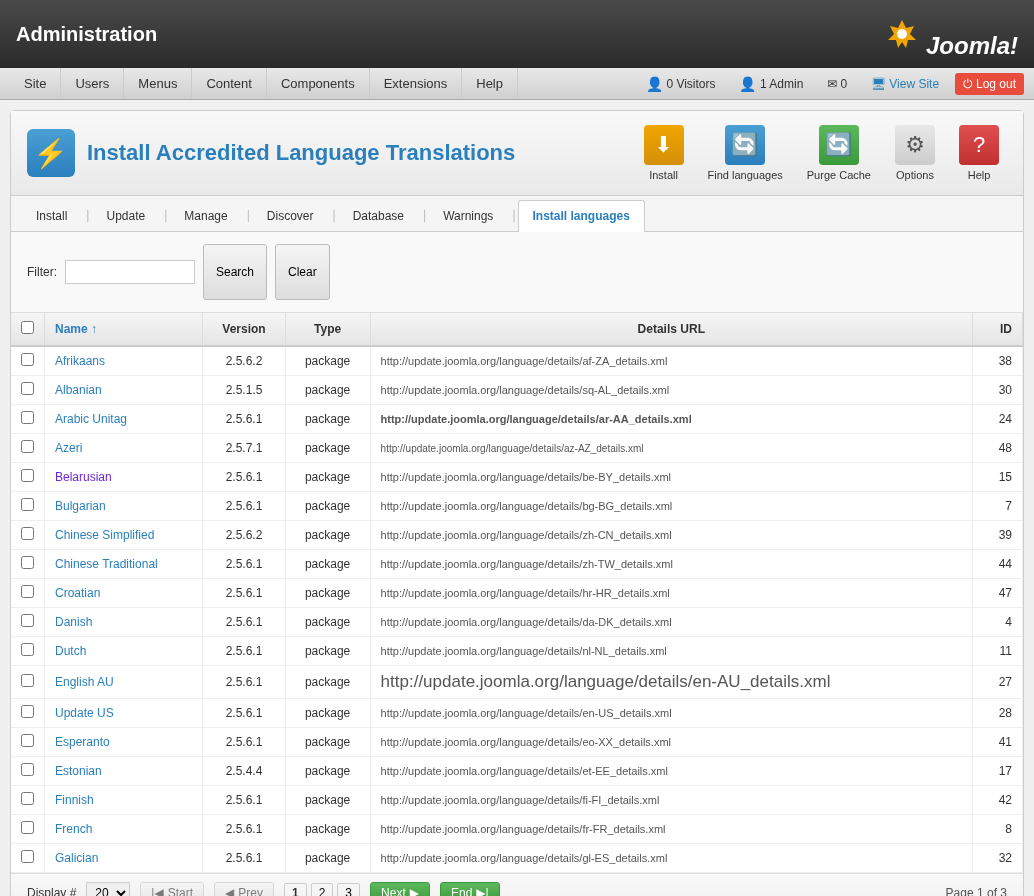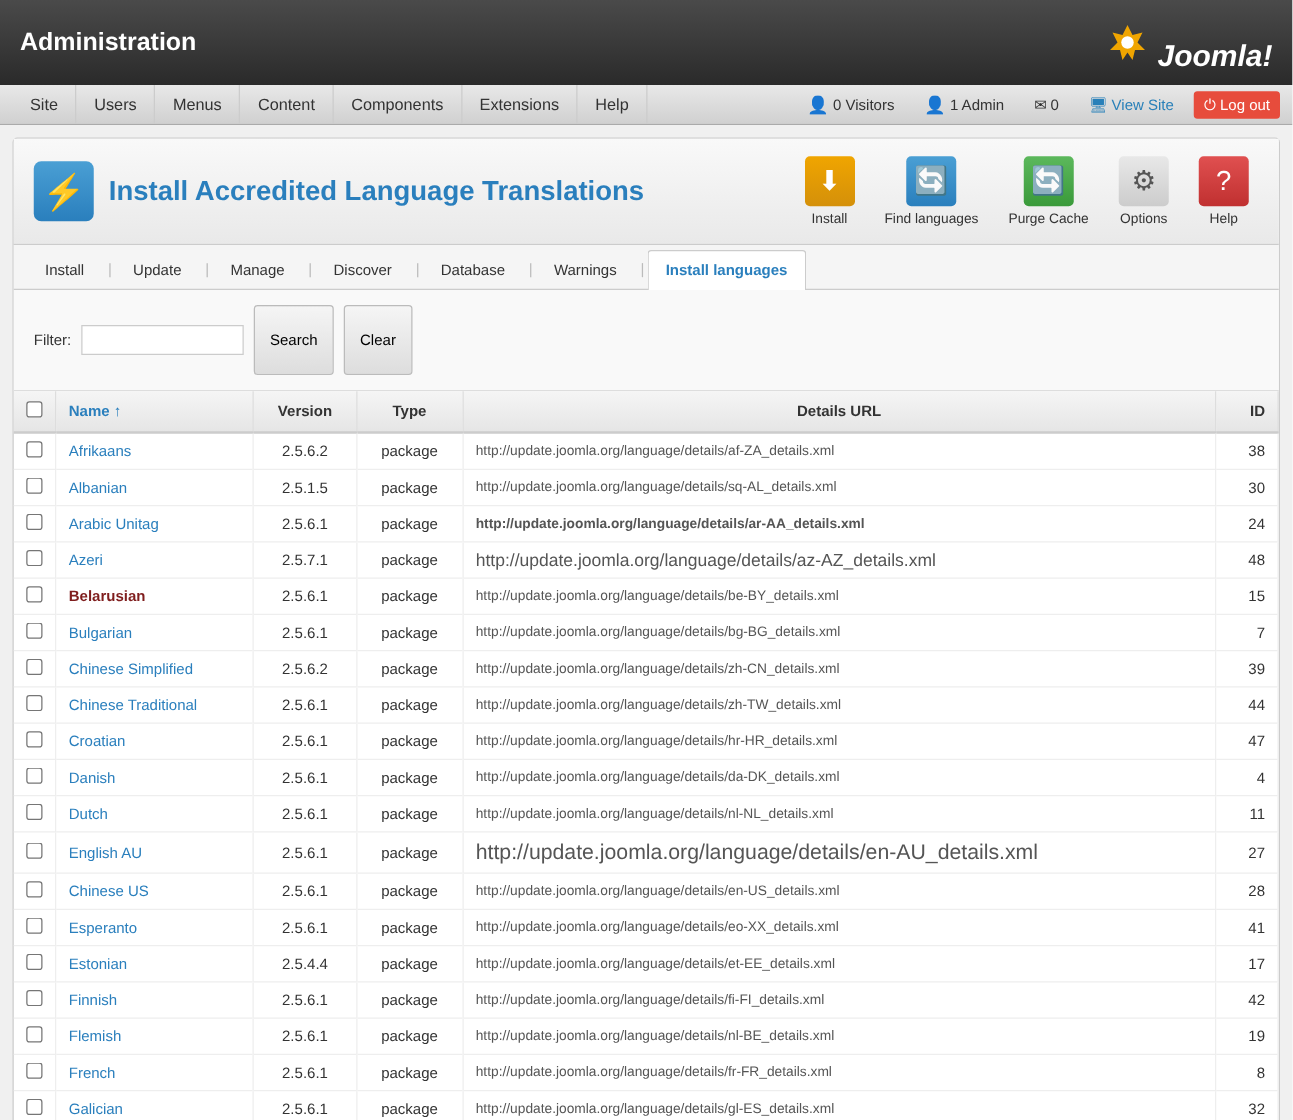--- a/index.html
+++ b/index.html
@@ -434,28 +434,28 @@
       <td style="font-size:11px; color:#555;font-weight:bold;">http://update.joomla.org/language/details/ar-AA_details.xml</td>
       <td class="td-right">24</td>
     </tr>
           <tr>
       <td class="td-center">
         <input type="checkbox" style="">
       </td>
       <td style="cursor:pointer; color:#2a7fbd;">Azeri</td>
       <td class="td-center">2.5.7.1</td>
       <td class="td-center">package</td>
-      <td style="font-size:14px; color:#555;">http://update.joomla.org/language/details/az-AZ_details.xml</td>
+      <td style="font-size:10px; color:#555;">http://update.joomla.org/language/details/az-AZ_details.xml</td>
       <td class="td-right">48</td>
     </tr>
           <tr>
       <td class="td-center">
         <input type="checkbox" style="">
       </td>
-      <td style="cursor:pointer; color:#7f1d1d;font-weight:bold;">Belarusian</td>
+      <td style="cursor:pointer; color:#6d28d9;">Belarusian</td>
       <td class="td-center">2.5.6.1</td>
       <td class="td-center">package</td>
       <td style="font-size:11px; color:#555;">http://update.joomla.org/language/details/be-BY_details.xml</td>
       <td class="td-right">15</td>
     </tr>
           <tr>
       <td class="td-center">
         <input type="checkbox" style="">
       </td>
       <td style="cursor:pointer; color:#2a7fbd;">Bulgarian</td>
@@ -521,21 +521,21 @@
       <td style="cursor:pointer; color:#2a7fbd;">English AU</td>
       <td class="td-center">2.5.6.1</td>
       <td class="td-center">package</td>
       <td style="font-size:17px; color:#555;">http://update.joomla.org/language/details/en-AU_details.xml</td>
       <td class="td-right">27</td>
     </tr>
           <tr>
       <td class="td-center">
         <input type="checkbox" style="">
       </td>
-      <td style="cursor:pointer; color:#2a7fbd;">Chinese US</td>
+      <td style="cursor:pointer; color:#2a7fbd;">Update US</td>
       <td class="td-center">2.5.6.1</td>
       <td class="td-center">package</td>
       <td style="font-size:11px; color:#555;">http://update.joomla.org/language/details/en-US_details.xml</td>
       <td class="td-right">28</td>
     </tr>
           <tr>
       <td class="td-center">
         <input type="checkbox" style="">
       </td>
       <td style="cursor:pointer; color:#2a7fbd;">Esperanto</td>
@@ -556,30 +556,20 @@
     </tr>
           <tr>
       <td class="td-center">
         <input type="checkbox" style="">
       </td>
       <td style="cursor:pointer; color:#2a7fbd;">Finnish</td>
       <td class="td-center">2.5.6.1</td>
       <td class="td-center">package</td>
       <td style="font-size:11px; color:#555;">http://update.joomla.org/language/details/fi-FI_details.xml</td>
       <td class="td-right">42</td>
-    </tr>
-          <tr>
-      <td class="td-center">
-        <input type="checkbox" style="">
-      </td>
-      <td style="cursor:pointer; color:#2a7fbd;">Flemish</td>
-      <td class="td-center">2.5.6.1</td>
-      <td class="td-center">package</td>
-      <td style="font-size:11px; color:#555;">http://update.joomla.org/language/details/nl-BE_details.xml</td>
-      <td class="td-right">19</td>
     </tr>
           <tr>
       <td class="td-center">
         <input type="checkbox" style="">
       </td>
       <td style="cursor:pointer; color:#2a7fbd;">French</td>
       <td class="td-center">2.5.6.1</td>
       <td class="td-center">package</td>
       <td style="font-size:11px; color:#555;">http://update.joomla.org/language/details/fr-FR_details.xml</td>
       <td class="td-right">8</td>

